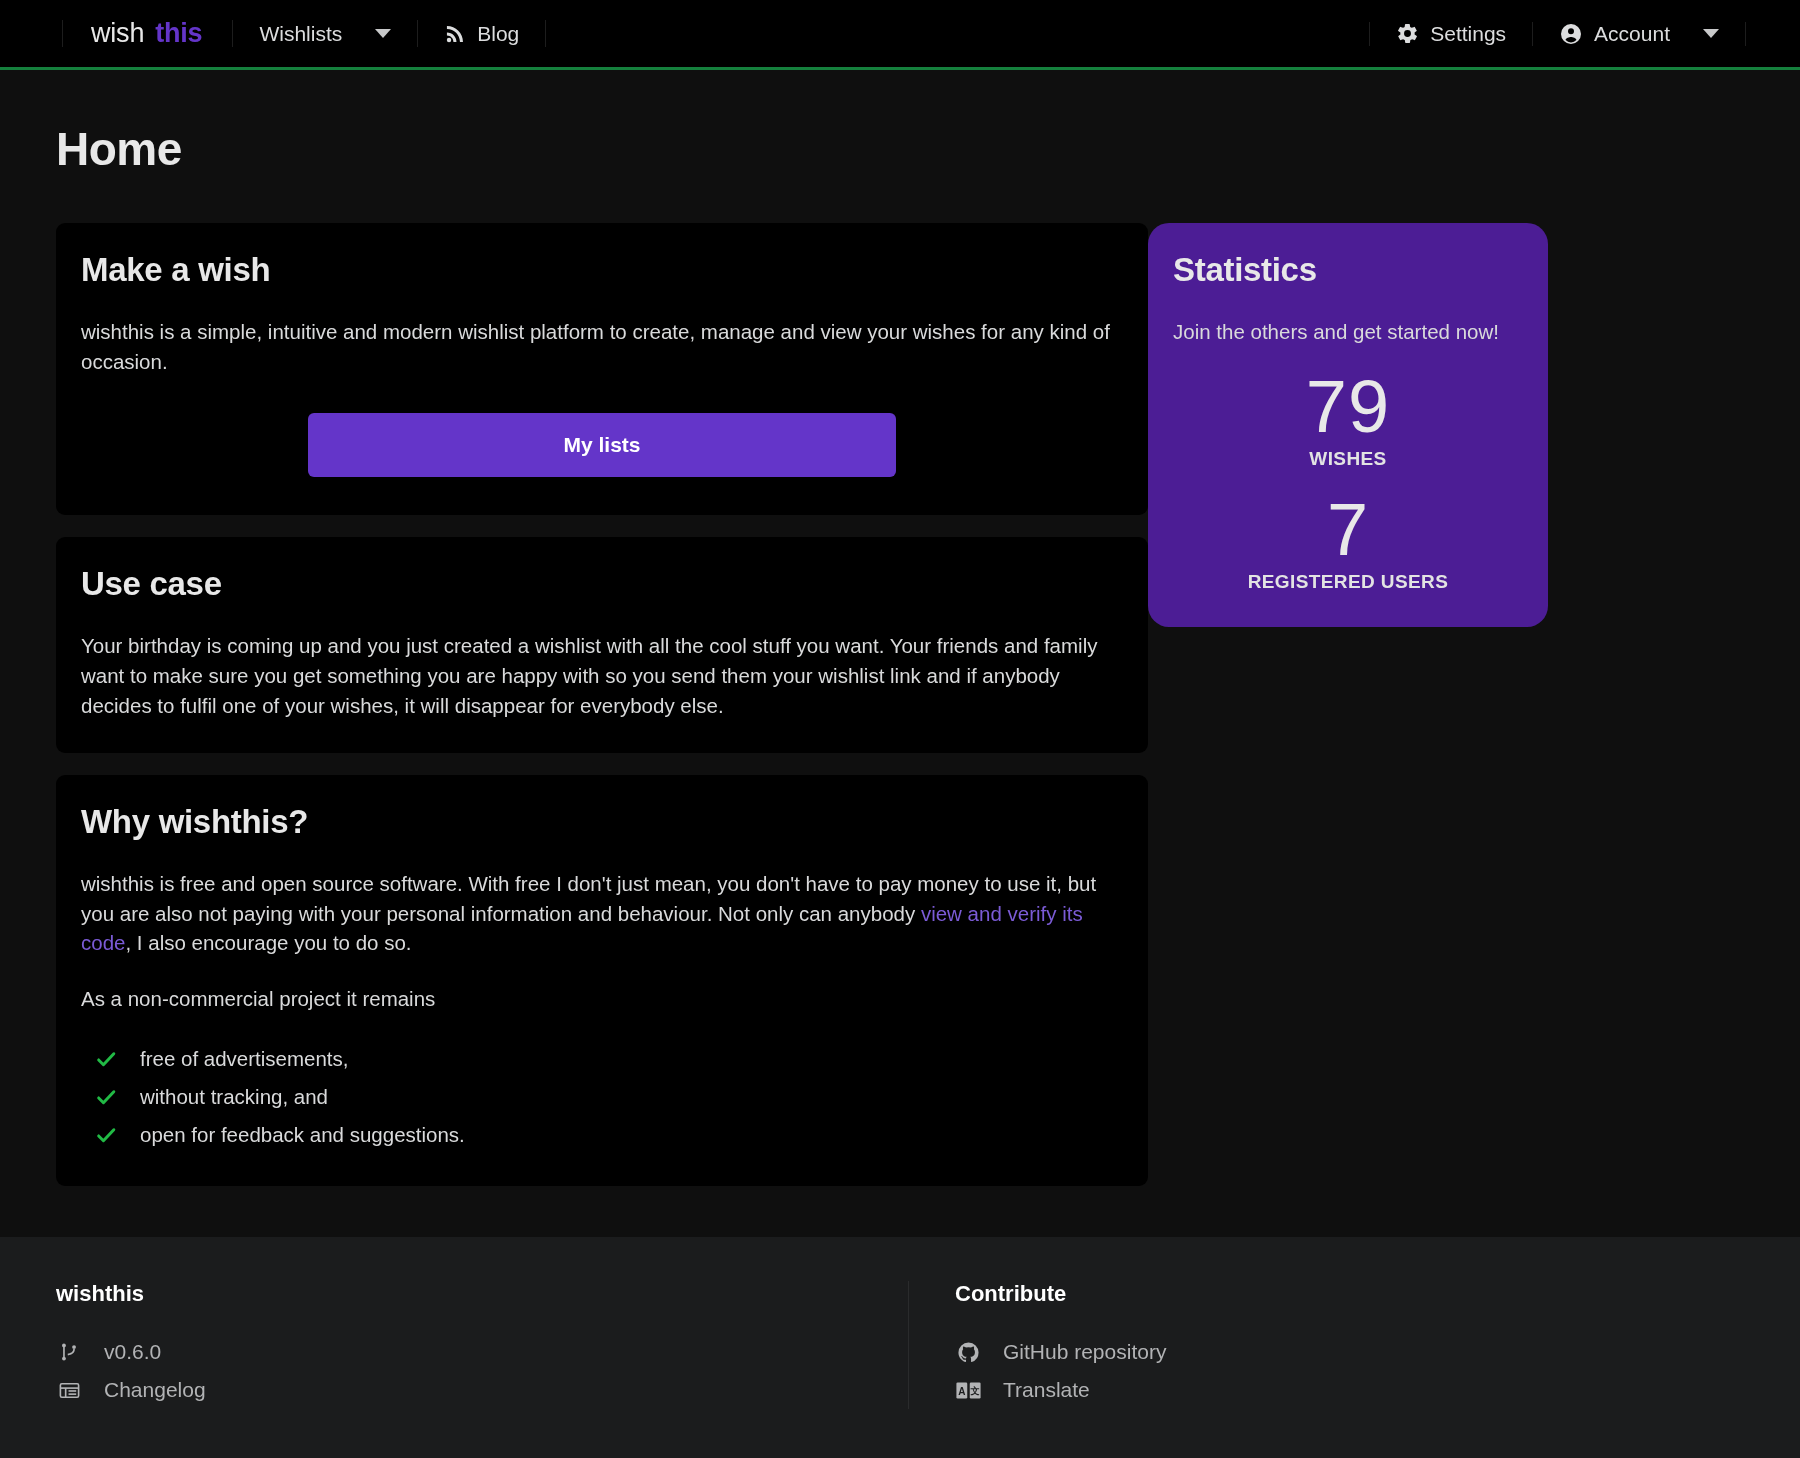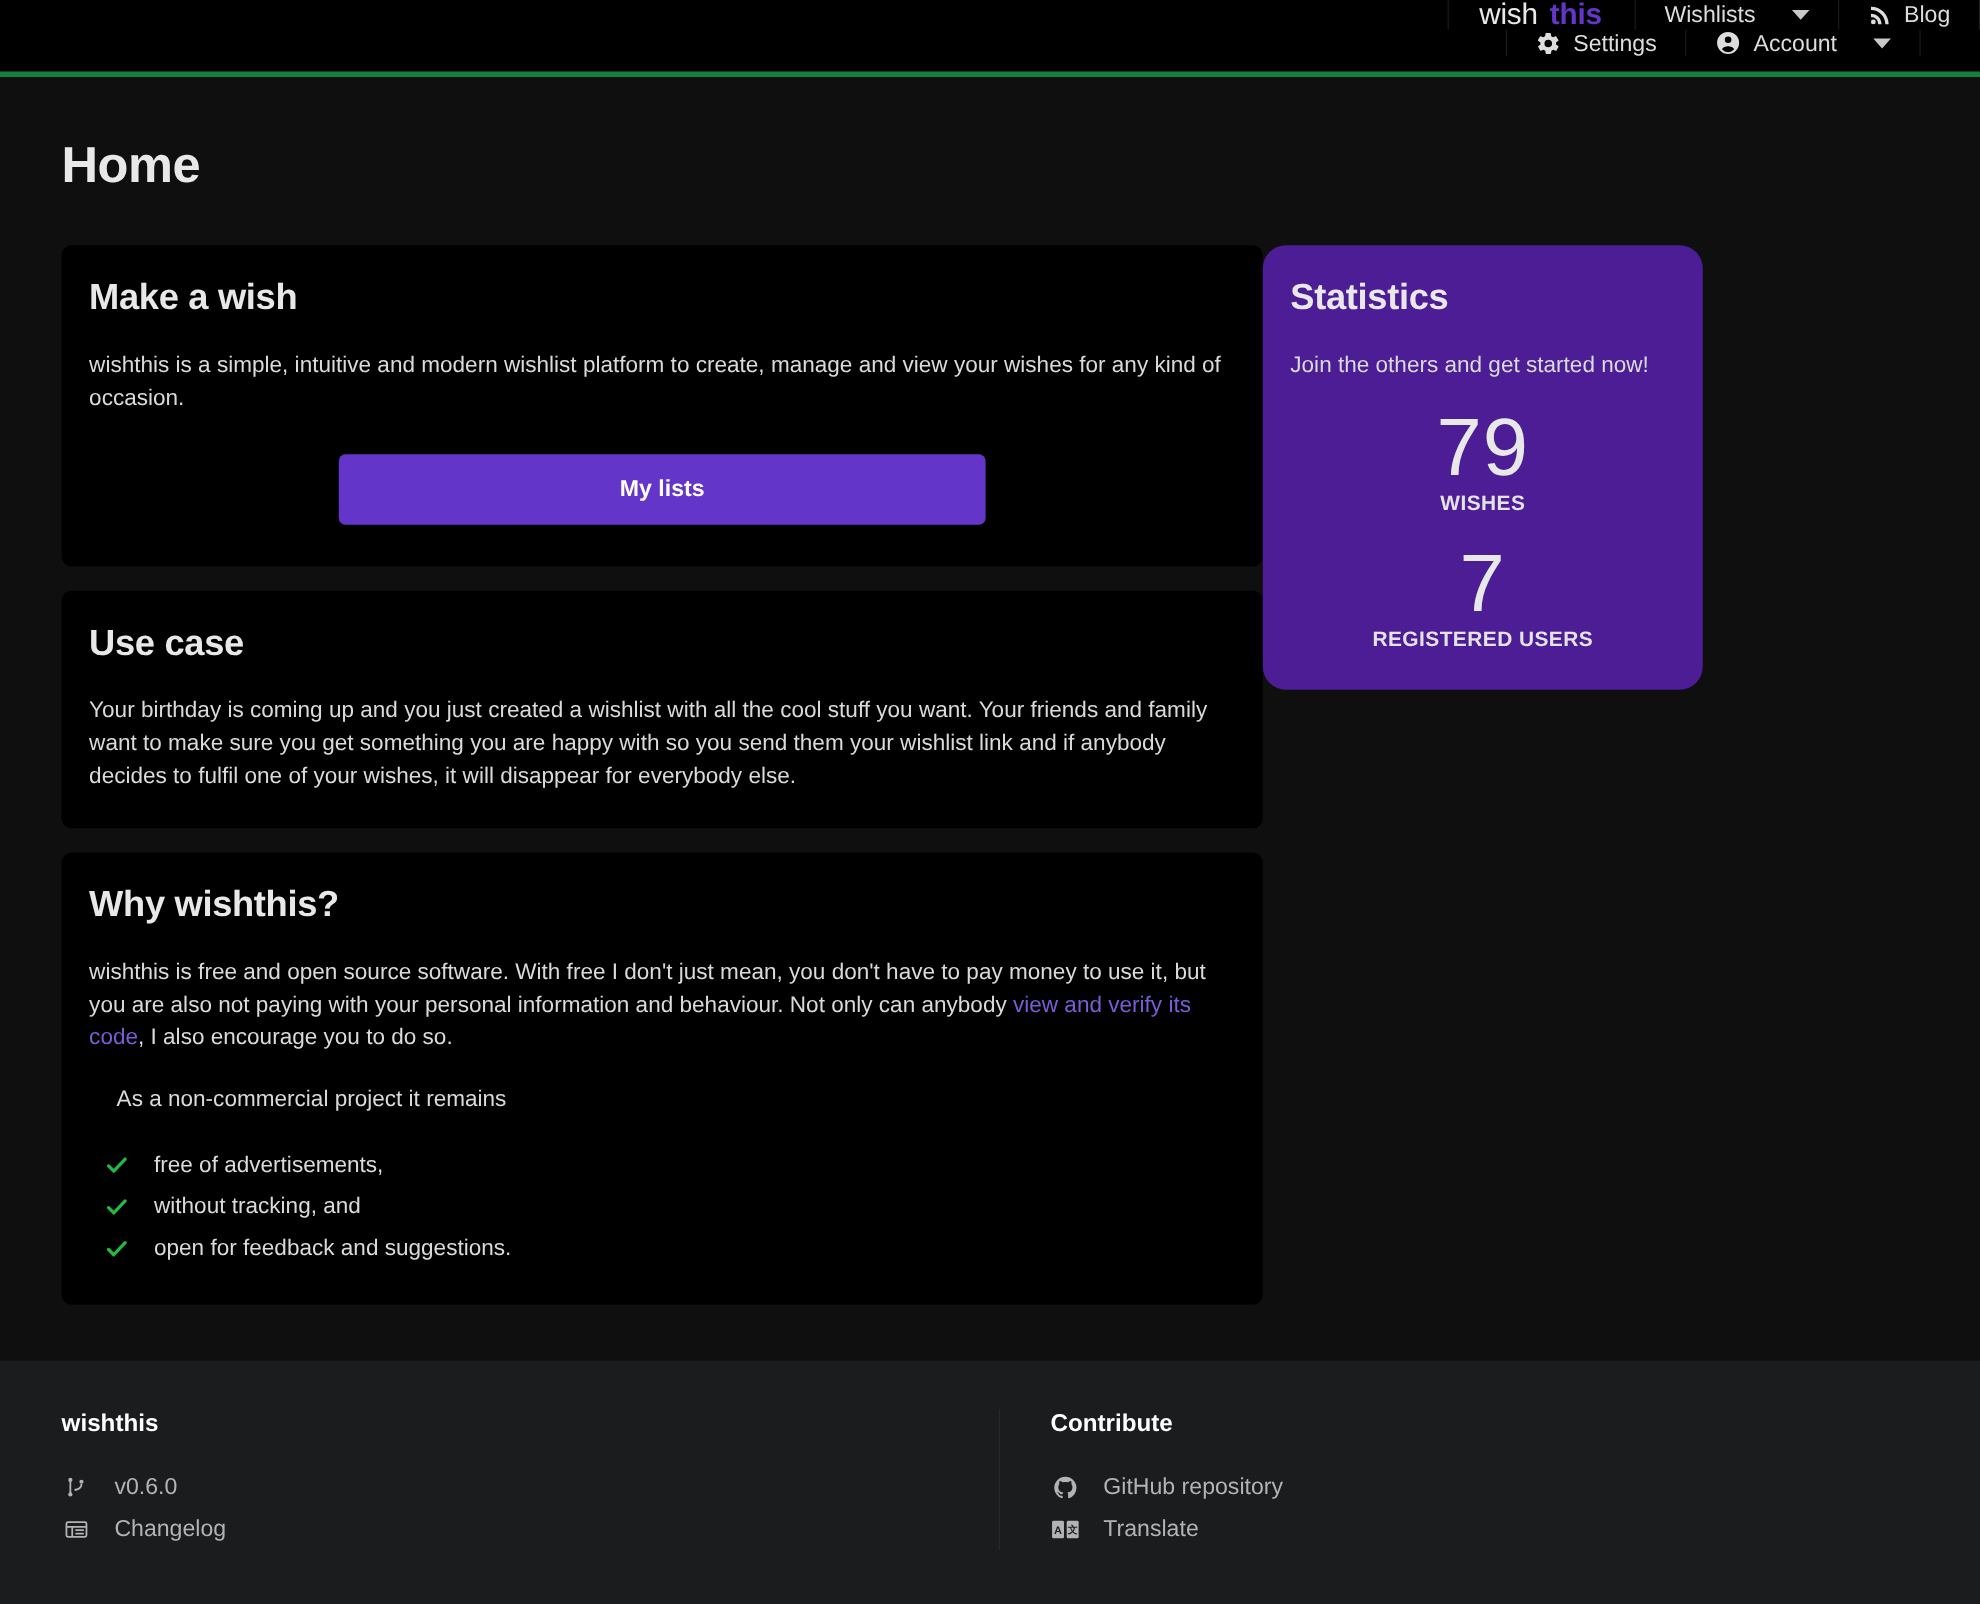--- a/index.html
+++ b/index.html
@@ -9,25 +9,24 @@
     min-height: 1458px;
     background: #0f0f0f;
     font-family: "Liberation Sans", sans-serif;
     -webkit-font-smoothing: antialiased;
   }
 
   
   .navbar {
     height: 70px;
     background: #000000;
-    border-bottom: 5px solid #15803d;
-    display: flex;
-    align-items: flex-end;
+    border-bottom: 3px solid #15803d;
+    display: flex;
+    align-items: center;
     position: relative;
-    flex-direction: column;
   }
   .nav-left  { display: flex; align-items: stretch; margin-left: 62px; }
   .nav-right { display: flex; align-items: stretch; margin-left: auto; margin-right: 54px; }
 
   .nav-item {
     display: flex;
     align-items: center;
     gap: 11px;
     padding: 0 26px;
     color: #dcddde;
@@ -90,21 +89,21 @@
     color: #e8e8e8;
     letter-spacing: -0.3px;
     margin-bottom: 28px;
   }
   .card p {
     font-size: 20.5px;
     line-height: 1.46;
     color: #d9dadb;
     margin-bottom: 0;
   }
-  .card p + p { margin-top: 26px; margin-left: 25px; }
+  .card p + p { margin-top: 26px; }
 
   .btn-primary {
     display: block;
     width: 588px;
     margin: 36px auto 6px auto;
     background: #6435c9;
     color: #ffffff;
     border: none;
     border-radius: 6px;
     padding: 20px 0;

